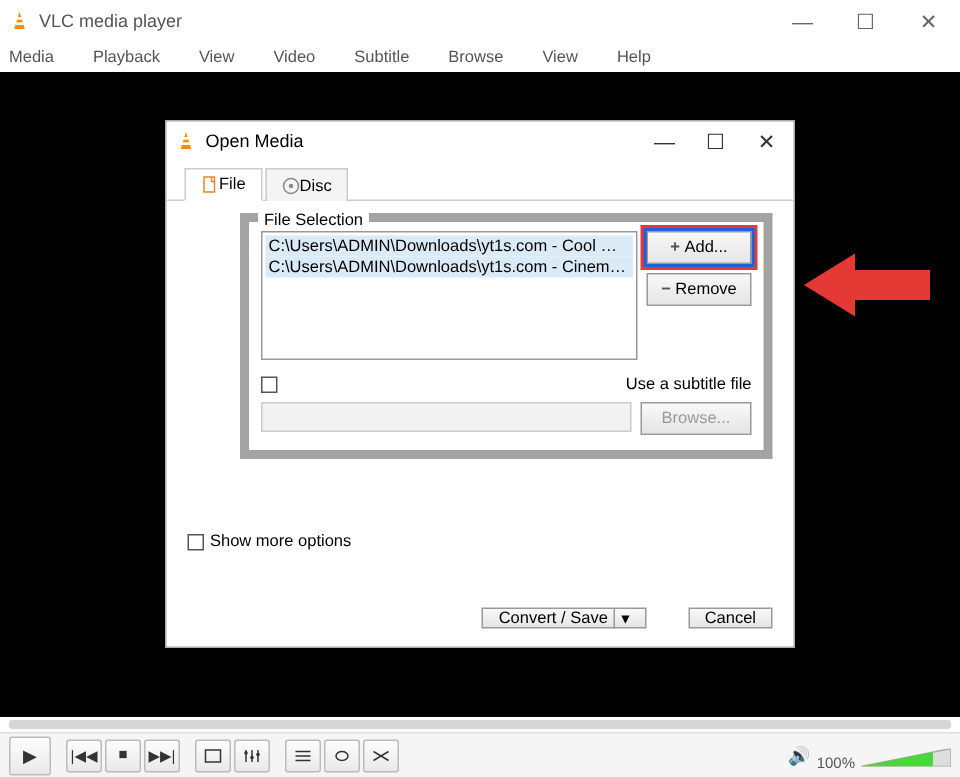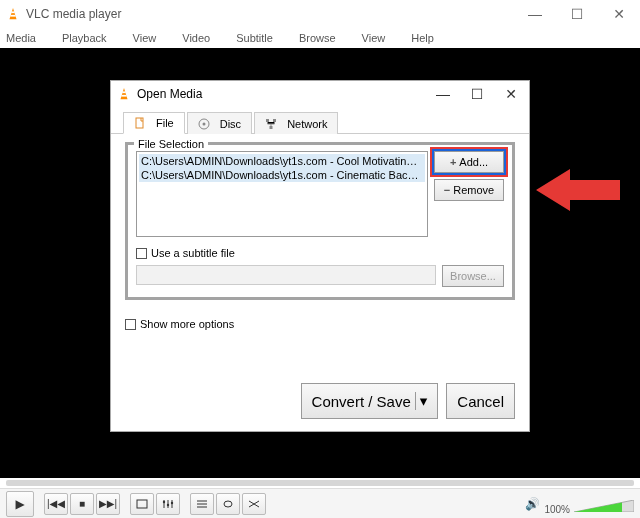--- a/index.html
+++ b/index.html
@@ -22,40 +22,40 @@
   .vol-tri svg { width: 60px; height: 12px; }
   .vol-pct { font-size: 10px; color: #555; margin-top: 12px; }
 
   
   .dialog { position: absolute; left: 110px; top: 80px; width: 420px; height: 352px; background: #fff; border: 1px solid #aaa; box-shadow: 2px 2px 8px rgba(0,0,0,0.3); display: flex; flex-direction: column; }
   .dlg-title { height: 26px; display: flex; align-items: center; padding: 0 6px; font-size: 12px; }
   .dlg-title .cone { width: 14px; height: 14px; margin-right: 6px; }
   .dlg-winbtns { margin-left: auto; display: flex; gap: 10px; font-size: 14px; color: #333; }
   .dlg-winbtns span { width: 24px; text-align: center; }
   .tabs { display: flex; gap: 2px; padding: 4px 12px 0 12px; border-bottom: 1px solid #ccc; font-size: 11px; }
-  .tab { padding: 4px 10px; border: 1px solid #ccc; border-bottom: none; background: #f4f4f4; display: flex; align-items: center; gap: 10px; position: relative; top: 1px; }
+  .tab { padding: 4px 10px; border: 1px solid #ccc; border-bottom: none; background: #f4f4f4; display: flex; align-items: center; gap: 0; position: relative; top: 1px; }
   .tab.active { background: #fff; border-bottom: 1px solid #fff; }
   .tab svg { width: 12px; height: 12px; }
   .dlg-body { flex: 1; padding: 8px 14px 6px 14px; font-size: 11px; }
-  .fieldset { border: 3px solid #a3a3a3; padding: 6px 8px 10px 8px; position: relative; }
+  .fieldset { border: 6px solid #a3a3a3; padding: 6px 8px 10px 8px; position: relative; margin-left: 35px; }
   .legend { position: absolute; top: -7px; left: 6px; background: #fff; padding: 0 4px; font-size: 11px; }
   .hint { font-size: 11px; margin: 2px 0 6px 0; }
   .filebox-row { display: flex; gap: 6px; align-items: flex-start; }
   .filebox { flex: 1; height: 86px; border: 1px solid #999; background: #fff; font-size: 11px; padding: 2px; overflow: hidden; }
   .file-line { white-space: nowrap; overflow: hidden; text-overflow: ellipsis; background: #daeaf7; margin-bottom: 0; padding: 0 2px; line-height: 14px; }
   .side-btns { display: flex; flex-direction: column; gap: 6px; width: 70px; }
   .btn { height: 22px; border: 1px solid #999; background: linear-gradient(#f8f8f8,#e5e5e5); font-size: 11px; display: flex; align-items: center; justify-content: center; gap: 3px; }
   .btn.disabled { color: #999; }
   .btn.highlight { outline: 2px solid #1a63d9; outline-offset: 0; box-shadow: 0 0 0 4px #e53935; }
-  .sub-row { margin-top: 10px; display: flex; align-items: center; gap: 4px; font-size: 11px; }
+  .sub-row { margin-top: 10px; display: flex; align-items: center; gap: 4px; font-size: 11px; justify-content: space-between; }
   .sub-field-row { margin-top: 6px; display: flex; gap: 6px; }
   .sub-input { flex: 1; height: 20px; border: 1px solid #ccc; background: #f2f2f2; }
-  .more-row { margin-top: 18px; display: flex; align-items: center; gap: 4px; font-size: 11px; }
+  .more-row { margin-top: 49px; display: flex; align-items: center; gap: 4px; font-size: 11px; }
   .dlg-footer { display: flex; justify-content: flex-end; gap: 8px; padding: 6px 14px 12px 0; }
-  .fbtn { height: 36px; border: 1px solid #999; background: linear-gradient(#f8f8f8,#e5e5e5); font-size: 15px; padding: 0 10px; display: flex; align-items: center; gap: 4px; }
+  .fbtn { height: 14px; border: 1px solid #999; background: linear-gradient(#f8f8f8,#e5e5e5); font-size: 11px; padding: 0 10px; display: flex; align-items: center; gap: 4px; margin-left: 20px; }
   .checkbox { width: 11px; height: 11px; border: 1px solid #555; display: inline-block; }
 
   
   .red-arrow { position: absolute; left: 536px; top: 163px; }
   .red-arrow svg { width: 84px; height: 54px; }
 </style>
 </head>
 <body>
 
 <div class="main-window">
@@ -156,29 +156,20 @@
           <path d="M7 1v3h2" fill="none" stroke="#e08a2a"></path>
         </svg>
       <span>File</span>
     </div>
     <div class="tab">
       <svg viewBox="0 0 12 12">
           <circle cx="6" cy="6" r="5" fill="none" stroke="#888"></circle>
           <circle cx="6" cy="6" r="1.5" fill="#888"></circle>
         </svg>
       <span>Disc</span>
-    </div>
-    <div class="tab">
-      <svg viewBox="0 0 12 12">
-          <rect x="1" y="1" width="3" height="3" fill="#888"></rect>
-          <rect x="8" y="1" width="3" height="3" fill="#888"></rect>
-          <rect x="4.5" y="8" width="3" height="3" fill="#888"></rect>
-          <path d="M2.5 4v2h7V4M6 6v2" stroke="#888"></path>
-        </svg>
-      <span>Network</span>
     </div>
   </div>
   <div class="dlg-body">
     <div class="fieldset">
       <span class="legend">File Selection</span>
       <div class="filebox-row">
         <div class="filebox">
           <div class="file-line">C:\Users\ADMIN\Downloads\yt1s.com - Cool Motivating Backgrou...</div>
           <div class="file-line">C:\Users\ADMIN\Downloads\yt1s.com - Cinematic Background Mu...</div>
         </div>
@@ -192,21 +183,21 @@
             <span>Remove</span>
           </div>
         </div>
       </div>
       <div class="sub-row">
         <span class="checkbox"></span>
         <span>Use a subtitle file</span>
       </div>
       <div class="sub-field-row">
         <div class="sub-input"></div>
-        <div class="btn disabled" style="width:62px">
+        <div class="btn disabled" style="width:74px">
           <span>Browse...</span>
         </div>
       </div>
     </div>
     <div class="more-row">
       <span class="checkbox"></span>
       <span>Show more options</span>
     </div>
   </div>
   <div class="dlg-footer">

